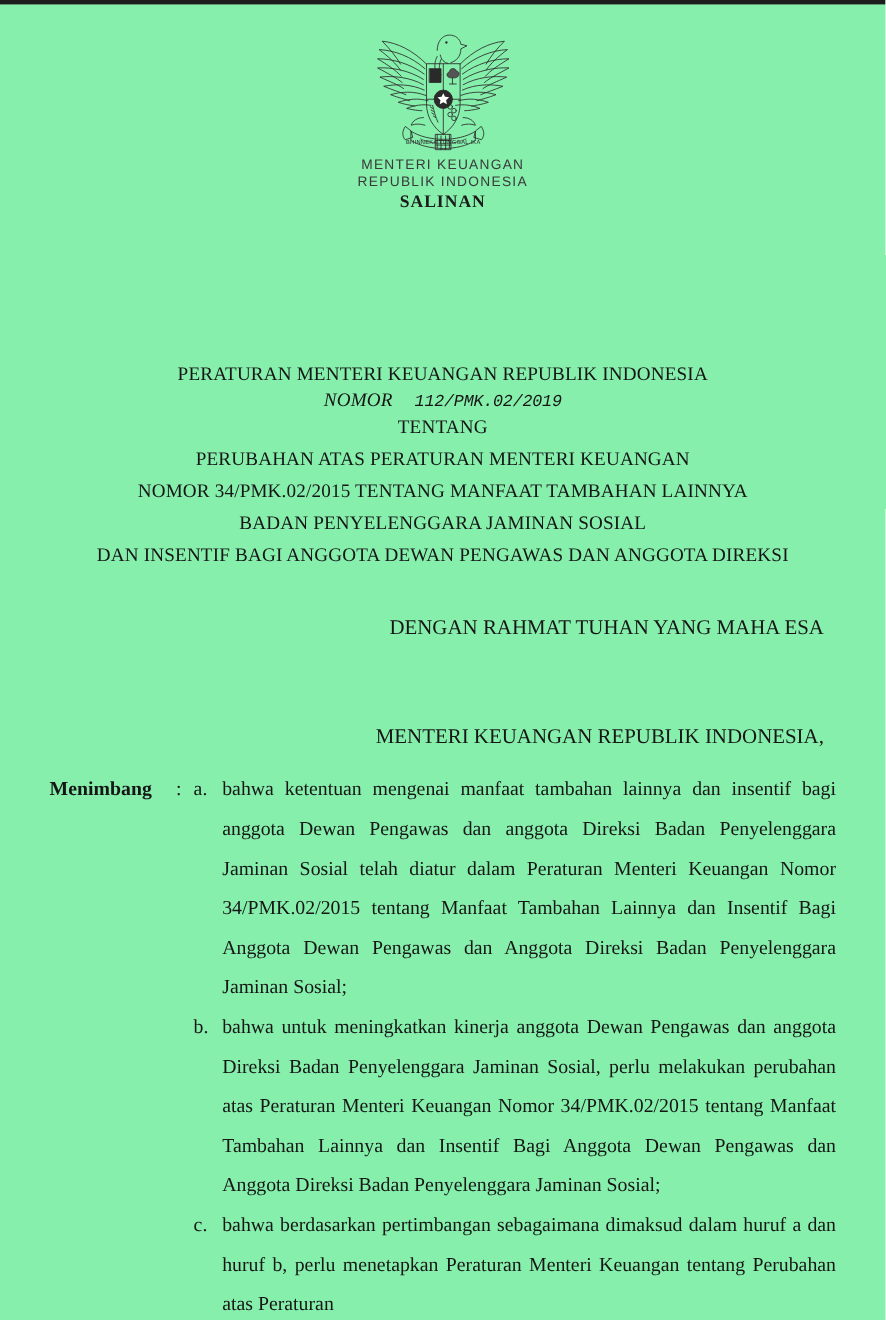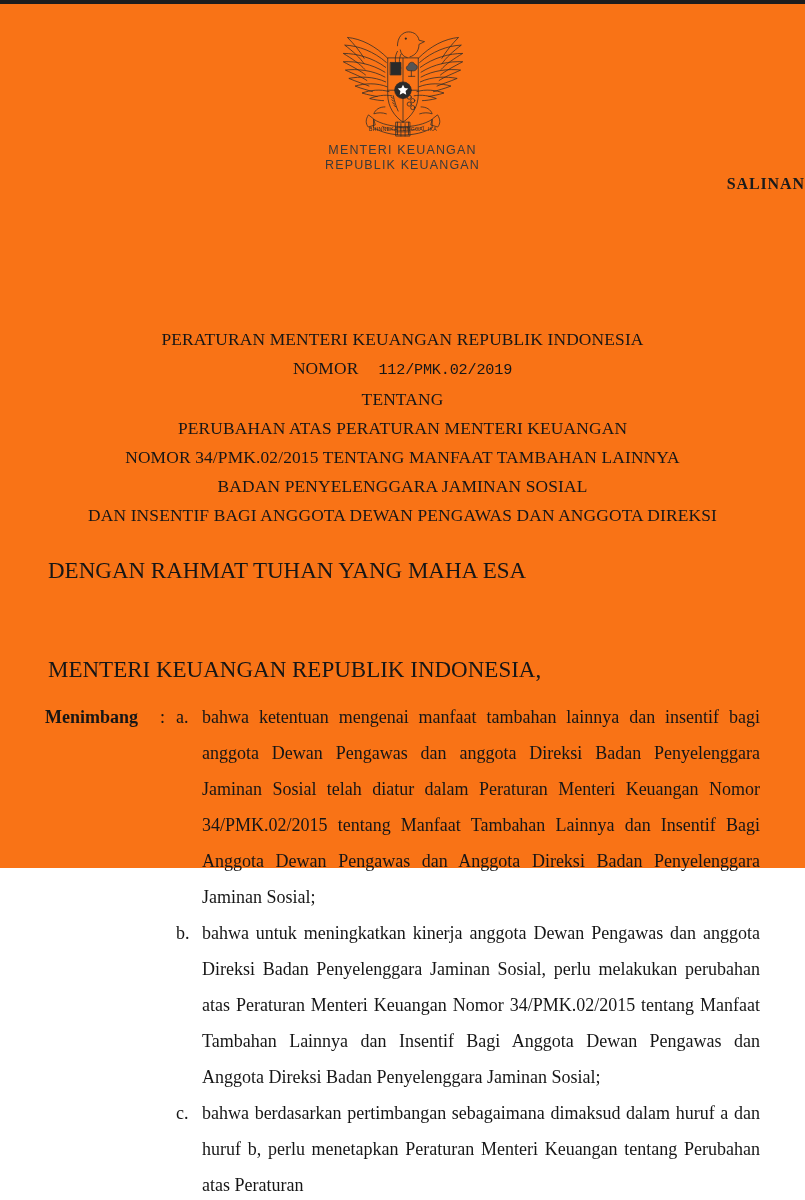--- a/index.html
+++ b/index.html
@@ -13,22 +13,22 @@
     height: 1200px;
     overflow: hidden;
     font-family: "Liberation Serif", "DejaVu Serif", serif;
     color: #161616;
     position: relative;
   }
 
   .page {
     position: relative;
     width: 805px;
-    height: 868px;
-    background: #f97316;
+    height: 1200px;
+    background: #86efac;
     box-sizing: border-box;
   }
 
   
   .top-edge-strip {
     position: absolute;
     top: 0; left: 0;
     width: 805px;
     height: 4px;
     background: #1d1d1d;
@@ -57,56 +57,56 @@
     white-space: nowrap;
   }
   .lh-salinan {
     font-family: "Liberation Serif", "DejaVu Serif", serif;
     font-weight: bold;
     font-size: 16px;
     letter-spacing: 0.9px;
     color: #1b1b1b;
     line-height: 19px;
     margin-top: 1px;
-    text-align: right;
   }
 
   
   .title-block {
     position: absolute;
     top: 325px;
     left: 40px;
     width: 725px;
     text-align: center;
   }
   .t-line {
     font-size: 17.4px;
     line-height: 29px;
     letter-spacing: 0.15px;
     white-space: nowrap;
   }
   .t-nomor {
     font-size: 17.4px;
-    line-height: 29px;
-    white-space: nowrap;
+    line-height: 18px;
+    white-space: nowrap;
+    font-style: italic;
   }
   .t-nomor .nomor-word { letter-spacing: 0.15px; }
   .t-nomor .nomor-value {
     font-family: "Liberation Mono", "DejaVu Sans Mono", monospace;
     font-size: 15.2px;
     letter-spacing: -0.2px;
     margin-left: 20px;
   }
 
   .decree-line {
     position: absolute;
-    left: 48px;
+    left: 24px;
     width: 725px;
-    text-align: left;
-    font-size: 23px;
+    text-align: right;
+    font-size: 19px;
     line-height: 29px;
     white-space: nowrap;
   }
   .decree-rahmat { top: 556px; }
   .decree-menteri { top: 615px; margin-top: 40px; }
 
   
   .considerations {
     position: absolute;
     top: 699px;
@@ -231,21 +231,21 @@
         <path d="M50 140 C46 146 46 152 50 157 L60 154 L58 146 Z"></path>
         <path d="M150 140 C154 146 154 152 150 157 L140 154 L142 146 Z"></path>
         <path d="M58 146 C80 160 120 160 142 146 L142 158 C120 172 80 172 58 158 Z"></path>
 
         <path d="M70 156 C86 164 114 164 130 156" stroke-width="0.8"></path>
         <text x="100" y="163" font-family="'Liberation Sans', sans-serif" font-size="7.5" fill="#2a2a2a" stroke="none" text-anchor="middle" letter-spacing="0.4">BHINNEKA TUNGGAL IKA</text>
       </g>
     </svg>
 
     <div class="lh-line">MENTERI KEUANGAN</div>
-    <div class="lh-line">REPUBLIK KEUANGAN</div>
+    <div class="lh-line">REPUBLIK INDONESIA</div>
     <div class="lh-salinan">SALINAN</div>
   </div>
 
   <div class="title-block">
     <div class="t-line">PERATURAN MENTERI KEUANGAN REPUBLIK INDONESIA</div>
     <div class="t-nomor">
       <span class="nomor-word">NOMOR</span><span class="nomor-value">112/PMK.02/2019</span>
     </div>
     <div class="t-line">TENTANG</div>
     <div class="t-line">PERUBAHAN ATAS PERATURAN MENTERI KEUANGAN</div>

